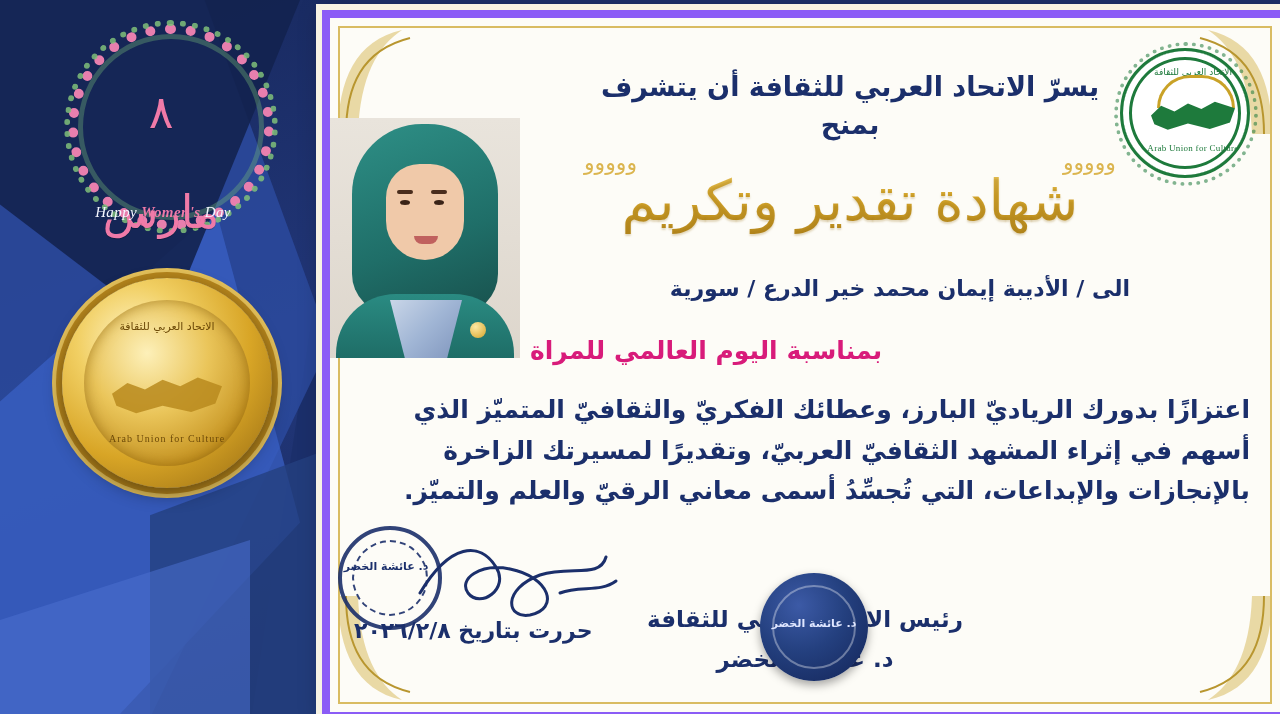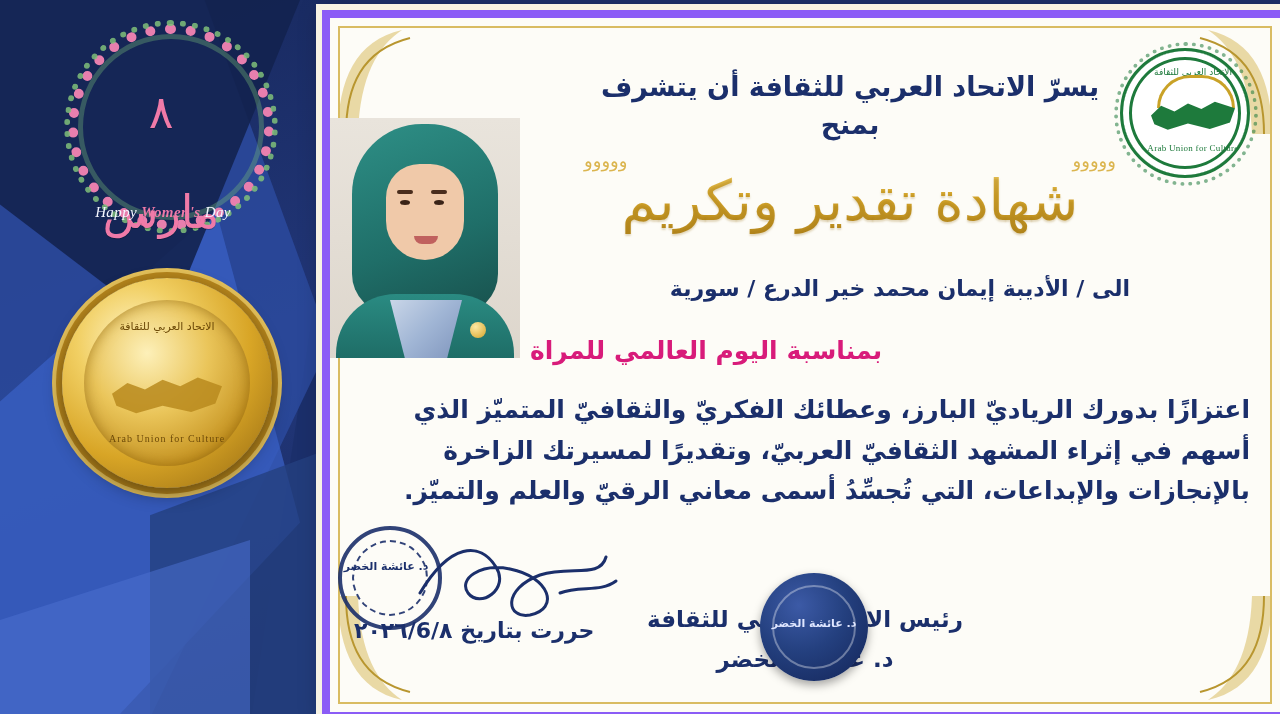--- a/index.html
+++ b/index.html
@@ -217,21 +217,21 @@
   }
   .gold-title .txt{
     font-size:56px;font-weight:normal;
     background:linear-gradient(180deg,#f6dd86 0%,#d4a52b 45%,#a87a16 100%);
     -webkit-background-clip:text;background-clip:text;color:transparent;
     text-shadow:0 2px 2px rgba(150,110,20,.25);
     line-height:110px;
     font-family:"DejaVu Sans", sans-serif;
   }
   .flourish{
-    position:absolute;top:4px;width:150px;height:34px;color:#d8ae3d;font-size:18px;
+    position:absolute;top:4px;width:150px;height:34px;color:#d8ae3d;font-size:22px;
     letter-spacing:-4px;opacity:.9;
   }
   .flourish.r{right:14px;text-align:right;}
   .flourish.l{left:14px;text-align:left;}
 
   
   .recipient{
     position:absolute;right:150px;top:258px;width:600px;text-align:right;
     font-size:22px;font-weight:bold;color:#1b2f6b;
   }
@@ -409,17 +409,17 @@
 
     <div class="sign-role">رئيس الاتحاد العربي للثقافة</div>
     <div class="sign-name">د. عائشة الخضر</div>
 
     <div class="wax">
       <div class="wax-text">د. عائشة الخضر</div>
     </div>
 
     <div class="date-line">
       <span>حررت بتاريخ</span>
-      <span class="date-val">٢٠٢٦/6/٨</span>
+      <span class="date-val">٢٠٢٦/٢/٨</span>
     </div>
 
   </div>
 </div>
 
 </body></html>

